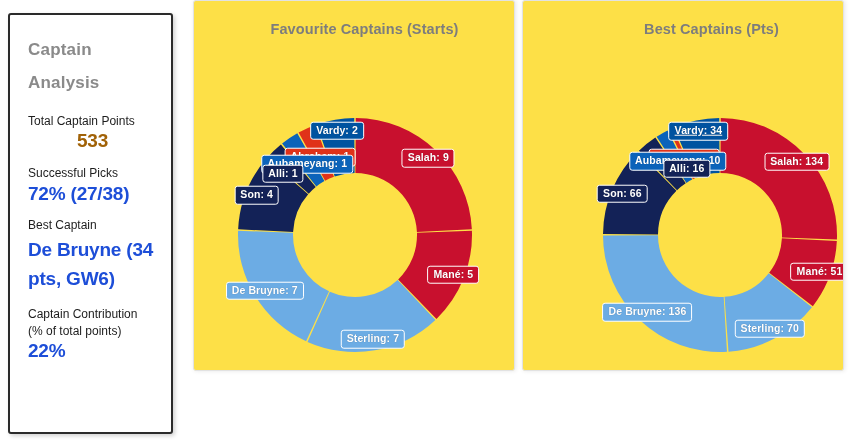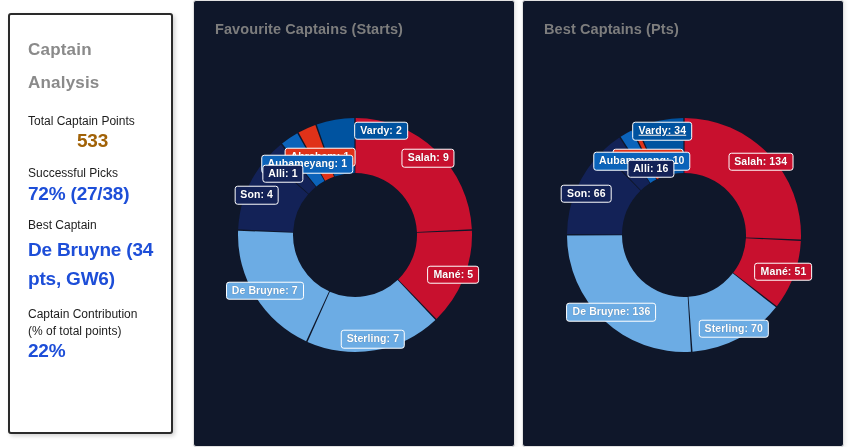--- a/index.html
+++ b/index.html
@@ -53,29 +53,30 @@
     line-height: 1.15;
     letter-spacing: -0.2px;
   }
   .metric-value.accent { color: #a16207; text-align: center; }
   .metric-value.wrap { line-height: 1.55; }
 
   
   .chart-card {
     position: absolute;
     top: 0;
-    background: #0f172a;
+    background: #fde047;
     border: 1px solid #e2e2e2;
     border-radius: 3px;
     box-shadow: 1px 0 4px rgba(0,0,0,0.10);
-    height: 447px;
+    height: 371px;
     overflow: hidden;
+    text-align: center;
   }
   .chart-card.one { left: 193px; width: 322px; }
-  .chart-card.two { left: 522px; width: 322px; }
+  .chart-card.two { left: 522px; width: 322px; padding-left: 36px; }
 
   .chart-title {
     color: #7d7d7d;
     font-size: 14.5px;
     font-weight: bold;
     padding: 20px 0 0 21px;
     letter-spacing: .1px;
   }
 
   .donut-wrap {
@@ -148,21 +149,21 @@
           <path d="M 122.74052065692379 87.43231828243515 A 117 117 0 0 1 160.23950535517628 81.00247161629783 L 160.5970028377857 136.0013097453886 A 62 62 0 0 0 140.7257459891391 139.40857891889726 Z" fill="#0053a0"></path>
         </svg>
         <div class="slice-label" style="left: 234.346px; top: 121.473px; background: rgb(200, 16, 46); z-index: 5;">Salah: 9</div>
         <div class="slice-label" style="left: 259.356px; top: 237.523px; background: rgb(200, 16, 46); z-index: 5;">Mané: 5</div>
         <div class="slice-label" style="left: 178.914px; top: 302.475px; background: rgb(108, 172, 228); z-index: 5;">Sterling: 7</div>
         <div class="slice-label" style="left: 70.7379px; top: 253.577px; background: rgb(108, 172, 228); z-index: 5;">De Bruyne: 7</div>
         <div class="slice-label" style="left: 62.6438px; top: 158.477px; background: rgb(19, 34, 87); z-index: 5;">Son: 4</div>
         <div class="slice-label" style="left: 89px; top: 136.562px; background: rgb(19, 34, 87); z-index: 15;">Alli: 1</div>
         <div class="slice-label" style="left: 113.346px; top: 127.494px; background: rgb(11, 99, 186); z-index: 14;">Aubameyang: 1</div>
         <div class="slice-label" style="left: 125.947px; top: 120.454px; background: rgb(224, 50, 25); z-index: 13;">Abraham: 1</div>
-        <div class="slice-label" style="left: 143.086px; top: 93.5247px; background: rgb(0, 83, 160); z-index: 5; margin-left: 44px;">Vardy: 2</div>
+        <div class="slice-label" style="left: 143.086px; top: 93.5247px; background: rgb(0, 83, 160); z-index: 5;">Vardy: 2</div>
       </div>
   </div>
 
   <div class="chart-card two">
     <div class="chart-title">Best Captains (Pts)</div>
     <div class="donut-wrap" id="donut-1">
         <svg class="donut-svg" width="322" height="360">
           <path d="M 161.7604946448238 81.00247161629783 A 117 117 0 0 1 277.9122852988845 202.52962980741606 L 222.9535187053918 200.40031665008374 A 62 62 0 0 0 161.40299716221432 136.0013097453886 Z" fill="#c8102e"></path>
           <path d="M 277.8435228209955 204.04906395895318 A 117 117 0 0 1 253.8736926488332 269.15811418081614 L 210.21511918143298 235.70771862573162 A 62 62 0 0 0 222.91708046924546 201.20548688423162 Z" fill="#c8102e"></path>
           <path d="M 252.94081550348602 270.3594254023202 A 117 117 0 0 1 169.51348702925728 314.6898476243871 L 165.51142047704232 259.83564574967517 A 62 62 0 0 0 209.72077402748832 236.34431089695602 Z" fill="#6cace4"></path>

